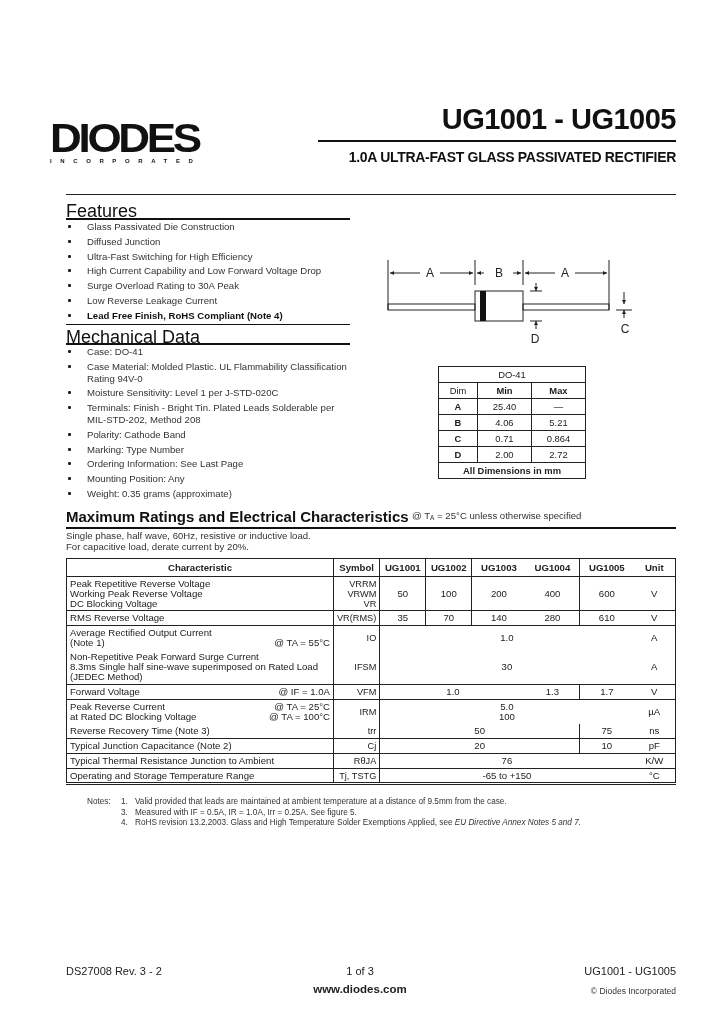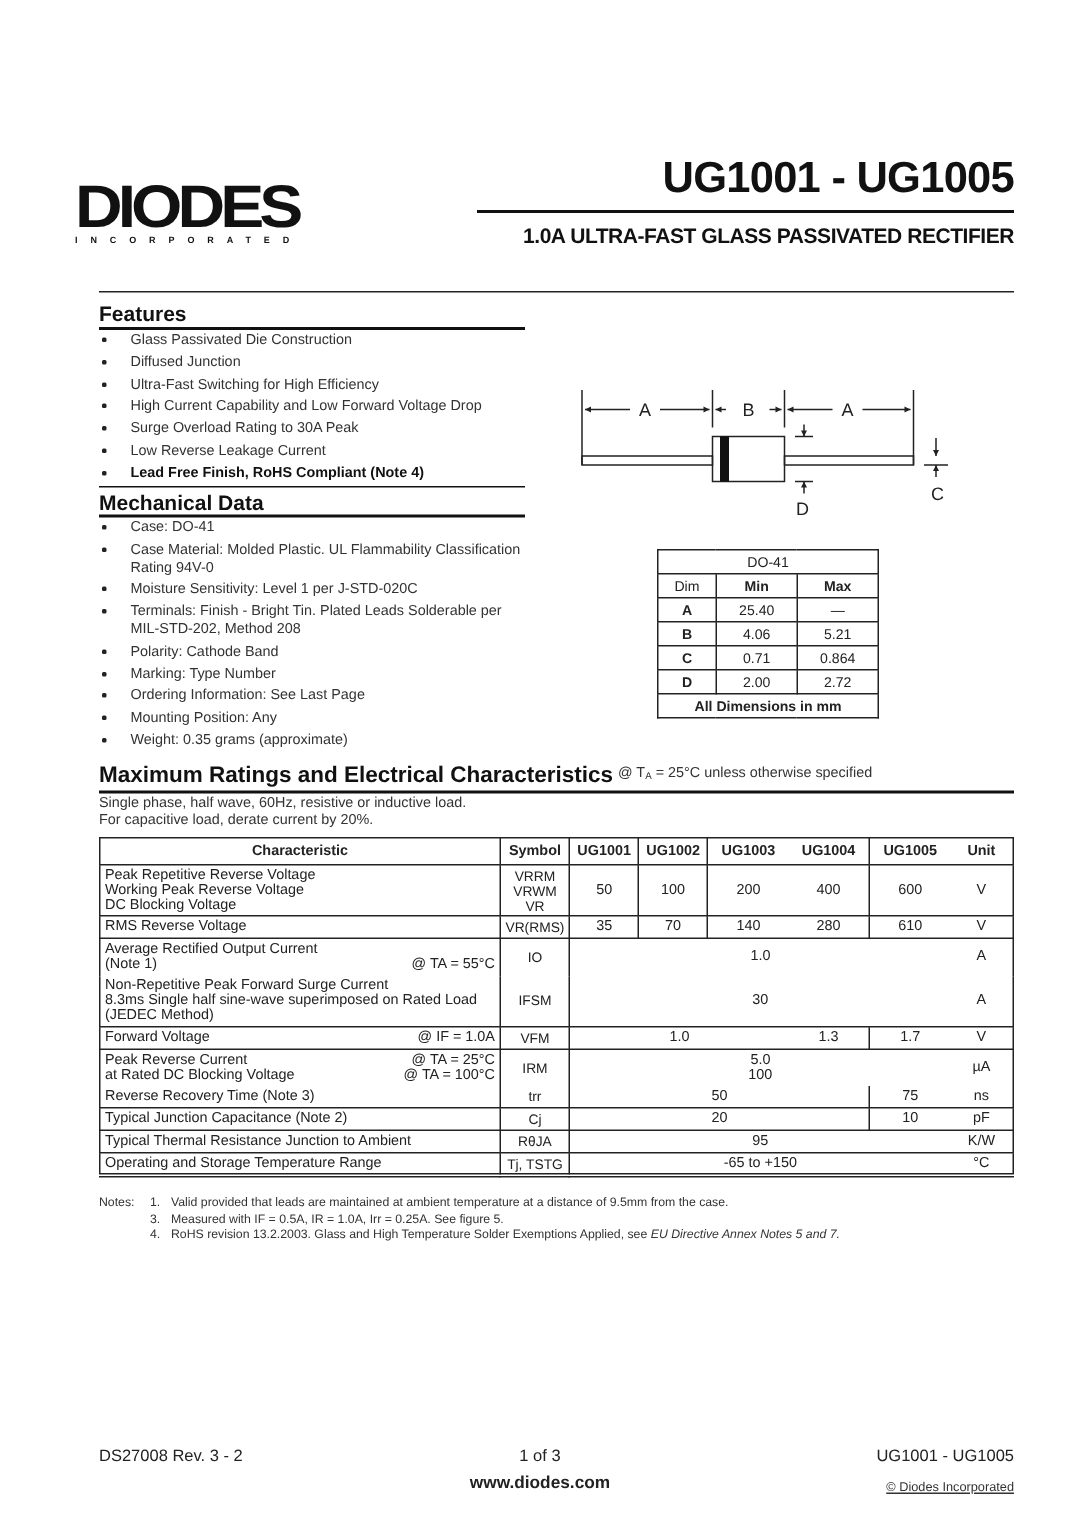--- a/index.html
+++ b/index.html
@@ -6,39 +6,39 @@
   body { width:720px; height:1012px; position:relative; overflow:hidden; color:#1a1a1a;
          font-family:"Liberation Sans", "DejaVu Sans", sans-serif; }
   .abs { position:absolute; }
   .logo { left:50px; top:120px; width:166px; height:44px; }
   .logo-word { font-family:"Liberation Sans", sans-serif; font-weight:bold; font-size:40px; letter-spacing:-3px; line-height:36px; color:#111; transform:scaleX(1.1); transform-origin:left top; }
   .logo-sub { font-size:6px; font-weight:bold; letter-spacing:8.6px; margin-top:2px; color:#111; }
   .doc-title { right:44px; top:103px; font-size:29px; font-weight:bold; letter-spacing:-0.5px; color:#111; }
   .title-rule { left:318px; top:140px; width:358px; height:2px; background:#111; }
   .subtitle { right:44px; top:149px; font-size:14px; font-weight:bold; color:#111; letter-spacing:-0.3px;text-align:center; }
   .hr-thin { height:1px; background:#222; }
-  .sec-h { font-size:14px; font-weight:bold; color:#111; }
+  .sec-h { font-size:18px; font-weight:normal; color:#111; }
   .sec-rule { height:2px; background:#111; }
   ul.bul { list-style:none; margin:0; padding:0; }
   ul.bul li { position:relative; padding-left:21px; font-size:9.6px; line-height:11.8px; color:#333; margin-bottom:3px; }
   ul.bul li::before { content:""; position:absolute; left:2px; top:4px; width:3px; height:3px; background:#222; border-radius:1px; }
   ul.bul li.bold { font-weight:bold; color:#111; }
   .dimtab { left:438px; top:366px; width:148px; border-collapse:collapse; font-size:9.4px; }
   .dimtab td, .dimtab th { border:1px solid #222; text-align:center; height:15px; padding:0; color:#222; }
   .dimtab th { font-weight:normal;margin-left:34px; }
   .dimtab .b { font-weight:bold; }
   .char-h { left:66px; top:508px; font-size:15px; font-weight:bold; color:#111; }
   .char-cond { left:412px; top:510px; font-size:9.6px; color:#333; }
   .char-rule { left:66px; top:527px; width:610px; height:2px; background:#111; }
   .char-note { left:66px; top:530px; font-size:9.6px; line-height:11px; color:#333; }
   table.mr { position:absolute; left:66px; top:558px; width:610px; border-collapse:collapse; font-size:9.6px; color:#222;border-radius:21px; }
   table.mr td, table.mr th { border:1px solid #222; padding:0 3px; vertical-align:middle; line-height:10px; }
   table.mr th { font-weight:bold; height:17px; text-align:center; }
   table.mr td.c { text-align:center; }
-  .sym { text-align:center; font-size:9.2px; }
+  .sym { text-align:right; font-size:9.2px; }
   sub { font-size:6.5px; vertical-align:-1px; }
   .cond { float:right; }
   .notes { left:66px; top:797px; font-size:8.2px; color:#333; line-height:10.5px; }
   .notes .lbl { position:absolute; left:0; top:0; }
   .notes .list { position:absolute; left:34px; top:0; width:560px; }
   .notes .num { display:inline-block; width:14px; }
   .notes i { font-style:italic; }
   .foot { font-size:11px; color:#222; }
   .foot-b { font-weight:bold; font-size:11.5px; }
   .foot-s { font-size:8.5px; color:#333; }
@@ -270,38 +270,38 @@
   <tr style="height:15px">
     <td>Typical Junction Capacitance (Note 2)</td>
     <td class="sym">Cj</td>
     <td class="c" colspan="4">20</td>
     <td class="c" style="border-right:none">10</td>
     <td class="c" style="border-left:none">pF</td>
   </tr>
   <tr style="height:15px">
     <td>Typical Thermal Resistance Junction to Ambient</td>
     <td class="sym">RθJA</td>
-    <td class="c" colspan="5" style="border-right:none">95</td>
+    <td class="c" colspan="5" style="border-right:none">76</td>
     <td class="c" style="border-left:none">K/W</td>
   </tr>
   <tr style="height:15px; border-bottom:3px double #222">
     <td>Operating and Storage Temperature Range</td>
     <td class="sym">Tj, TSTG</td>
     <td class="c" colspan="5" style="border-right:none">-65 to +150</td>
     <td class="c" style="border-left:none">°C</td>
   </tr>
 </tbody>
   </table>
 
-<div class="abs notes" style="width:610px; height:44px;">
+<div class="abs notes" style="width:610px; height:44px;margin-left:21px;">
   <div class="lbl">Notes:</div>
   <div class="list">
     <div><span class="num">1.</span><span>Valid provided that leads are maintained at ambient temperature at a distance of 9.5mm from the case.</span></div>
     <div><span class="num">3.</span><span>Measured with IF = 0.5A, IR = 1.0A, Irr = 0.25A. See figure 5.</span></div>
     <div><span class="num">4.</span><span>RoHS revision 13.2.2003. Glass and High Temperature Solder Exemptions Applied, see </span><i>EU Directive Annex Notes 5 and 7.</i></div>
   </div>
 </div>
 
 <div class="abs foot" style="left:66px; top:965px;">DS27008 Rev. 3 - 2</div>
 <div class="abs foot" style="left:0; width:720px; text-align:center; top:965px;">1 of 3</div>
 <div class="abs foot foot-b" style="left:0; width:720px; text-align:center; top:983px;">www.diodes.com</div>
 <div class="abs foot" style="right:44px; top:965px;">UG1001 - UG1005</div>
-<div class="abs foot-s" style="right:44px; top:986px;text-decoration:underline;">© Diodes Incorporated</div>
+<div class="abs foot-s" style="right:44px; top:986px;">© Diodes Incorporated</div>
 
 </body></html>

